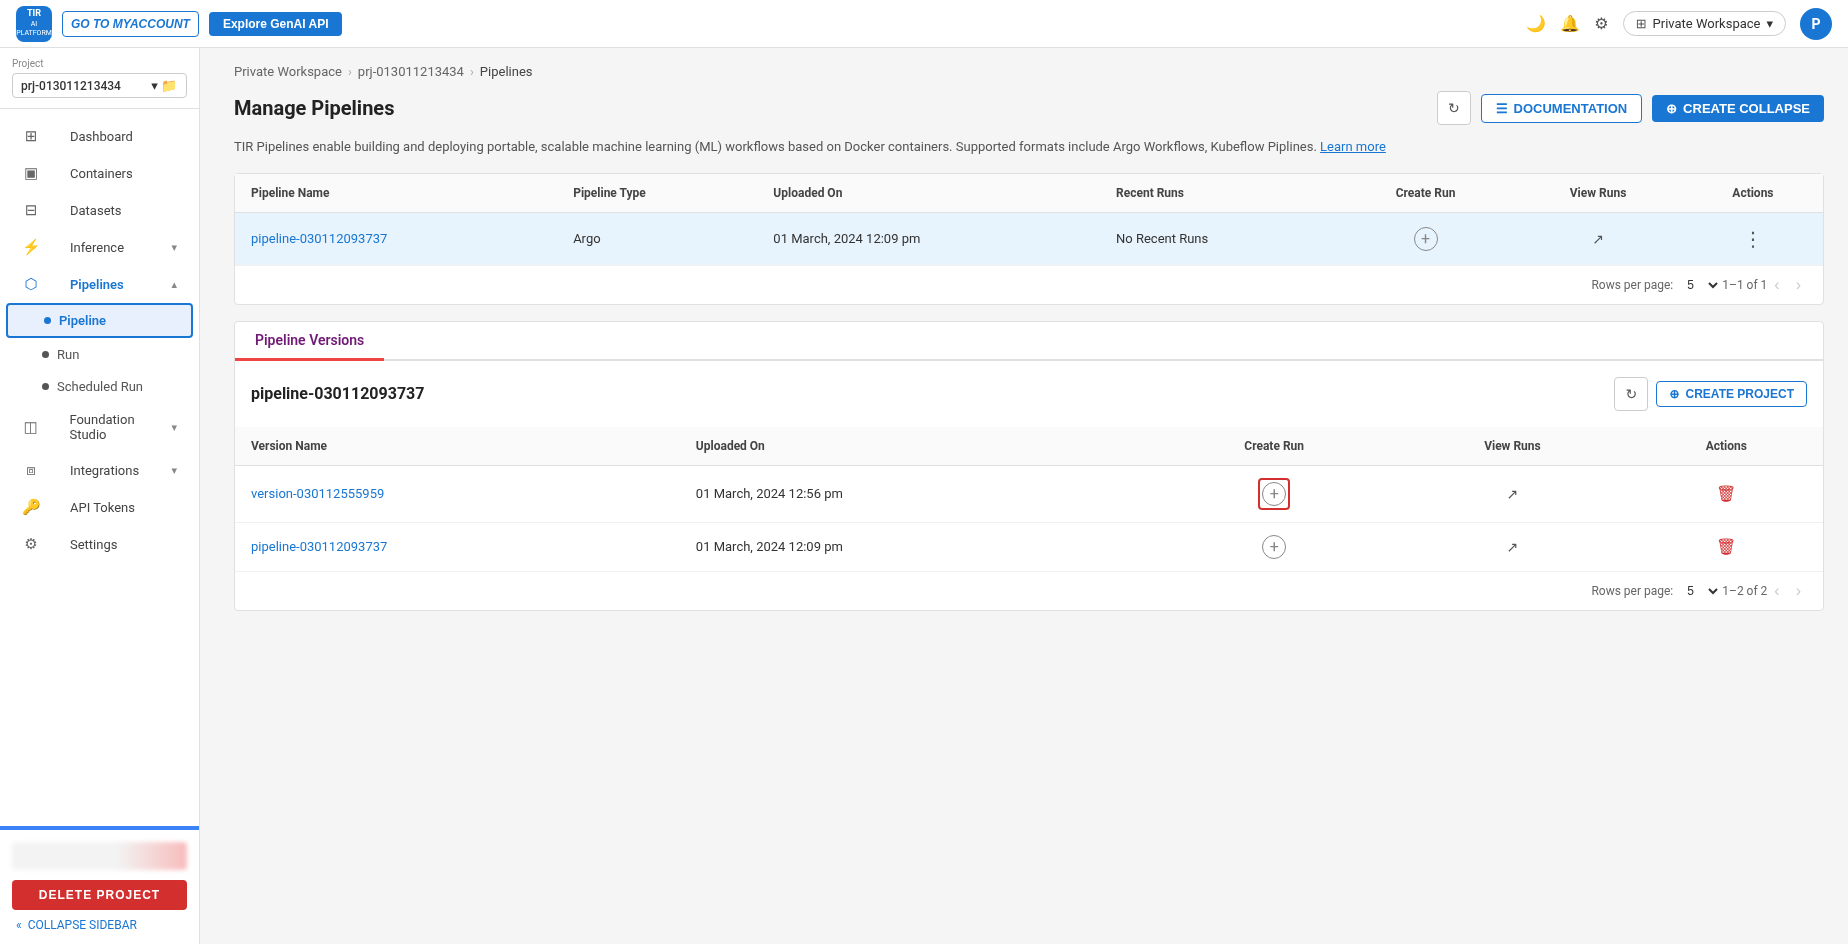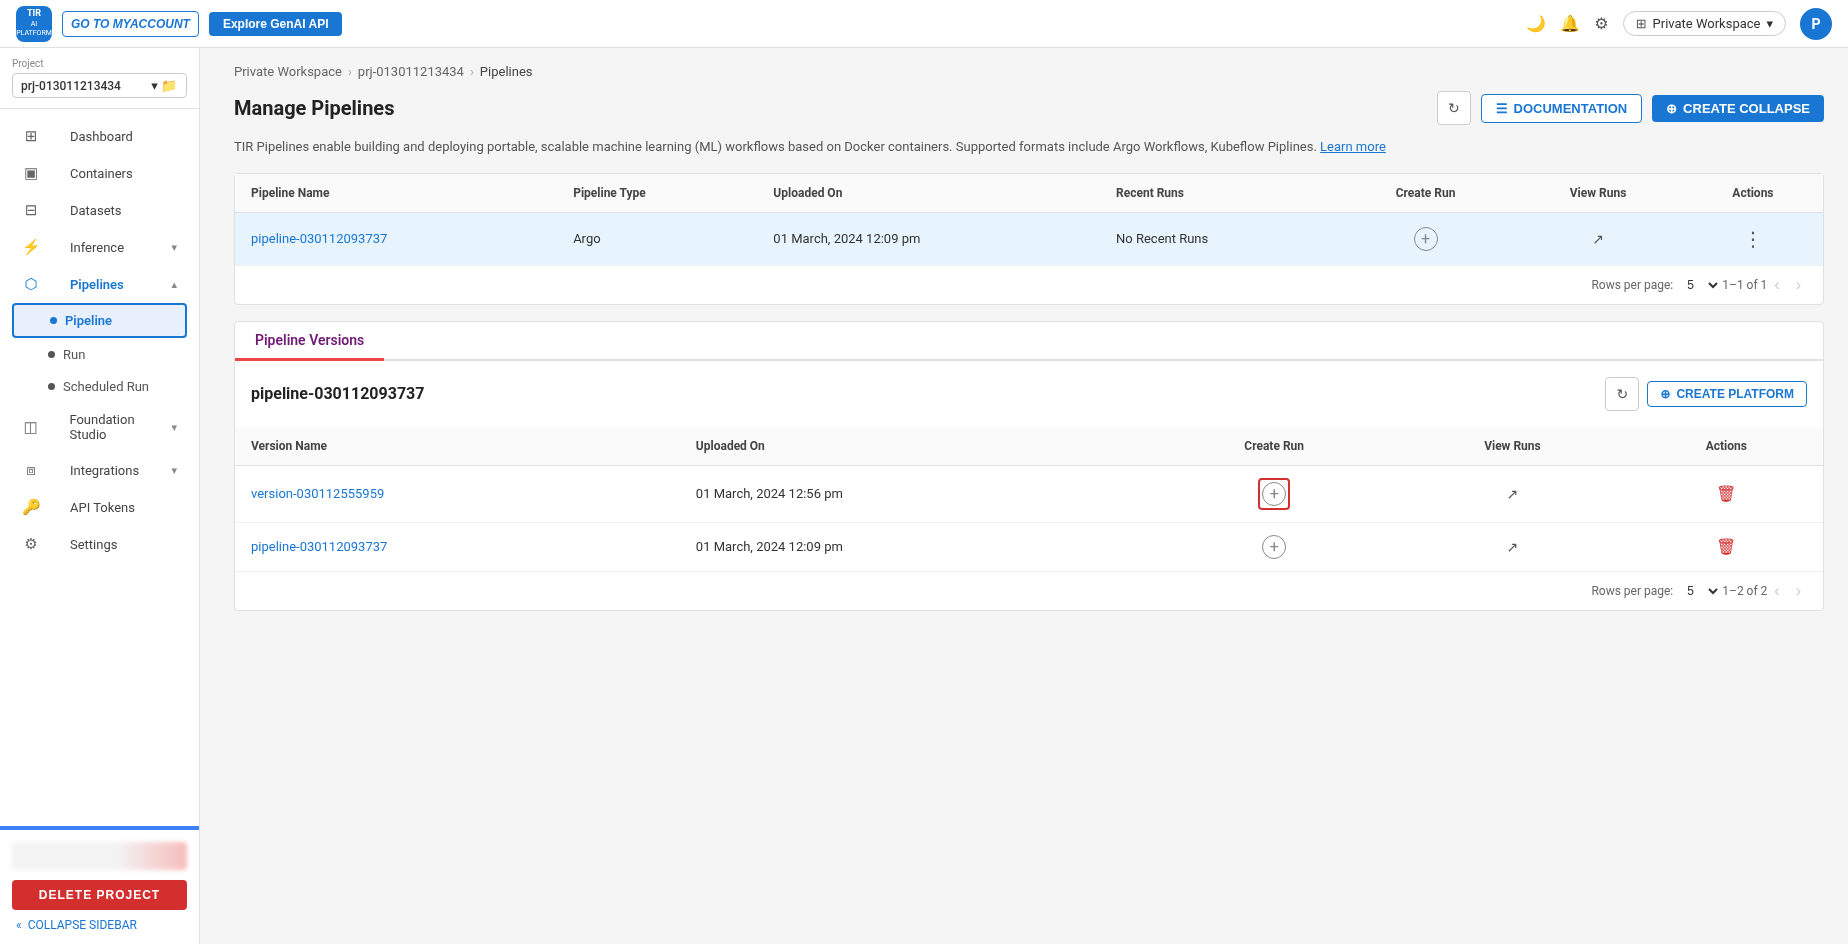--- a/index.html
+++ b/index.html
@@ -40,21 +40,21 @@
     .sidebar-nav { flex: 1; padding: 8px 0; }
     .nav-item { display: flex; align-items: center; justify-content: space-between; padding: 9px 16px; cursor: pointer; color: #444; border-radius: 4px; margin: 1px 6px; }
     .nav-item.active { color: #1976d2; }
     .nav-item-inner { display: flex; align-items: center; gap: 10px; }
     .nav-icon { font-size: 15px; color: #666; width: 18px; text-align: center; }
     .nav-item.active .nav-icon { color: #1976d2; }
     .nav-label { font-size: 13px; margin-left: 20px; }
     .nav-chevron { font-size: 11px; color: #888; }
 
     .sub-nav { padding-left: 0; margin: 0 6px; }
-    .sub-nav-item { display: flex; align-items: center; gap: 8px; padding: 8px 16px 8px 36px; cursor: pointer; color: #555; border-radius: 4px; margin: 1px 6px; }
+    .sub-nav-item { display: flex; align-items: center; gap: 8px; padding: 8px 16px 8px 36px; cursor: pointer; color: #555; border-radius: 4px; margin: 1px 0; }
     .sub-nav-item.selected { background: #e8f0fe; color: #1976d2; border: 2px solid #1976d2; border-radius: 4px; font-weight: 600; }
     .sub-nav-dot { width: 7px; height: 7px; border-radius: 50%; background: #555; flex-shrink: 0; }
     .sub-nav-item.selected .sub-nav-dot { background: #1976d2; }
 
     .sidebar-bottom { padding: 12px; border-top: 4px solid #3b82f6; }
     .blurred-area { height: 28px; background: linear-gradient(90deg, #eee 60%, #f5a0a0 100%); border-radius: 4px; margin-bottom: 10px; filter: blur(2px); opacity: 0.7; }
     .delete-btn { background: #d32f2f; color: #fff; border: none; border-radius: 4px; padding: 8px 20px; cursor: pointer; font-size: 12px; font-weight: 700; letter-spacing: 1px; width: 100%; text-align: center; }
     .collapse-sidebar { display: flex; align-items: center; gap: 6px; color: #1976d2; font-size: 12px; cursor: pointer; padding: 8px 4px 0; }
 
     
@@ -338,21 +338,21 @@
         <span class="versions-tab">Pipeline Versions</span>
       </div>
       <div class="versions-header">
         <span class="versions-title">pipeline-030112093737</span>
         <div class="versions-actions">
           <div class="refresh-icon-btn">
             <span style="font-size:14px; color:#555;">↻</span>
           </div>
           <button class="btn-create-version">
             <span>⊕</span>
-            <span>CREATE PLATFORM</span>
+            <span>CREATE PROJECT</span>
           </button>
         </div>
       </div>
       <div class="table-wrapper">
         <table>
           <thead>
             <tr>
               <th>Version Name</th>
               <th>Uploaded On</th>
               <th class="center-cell">Create Run</th>

